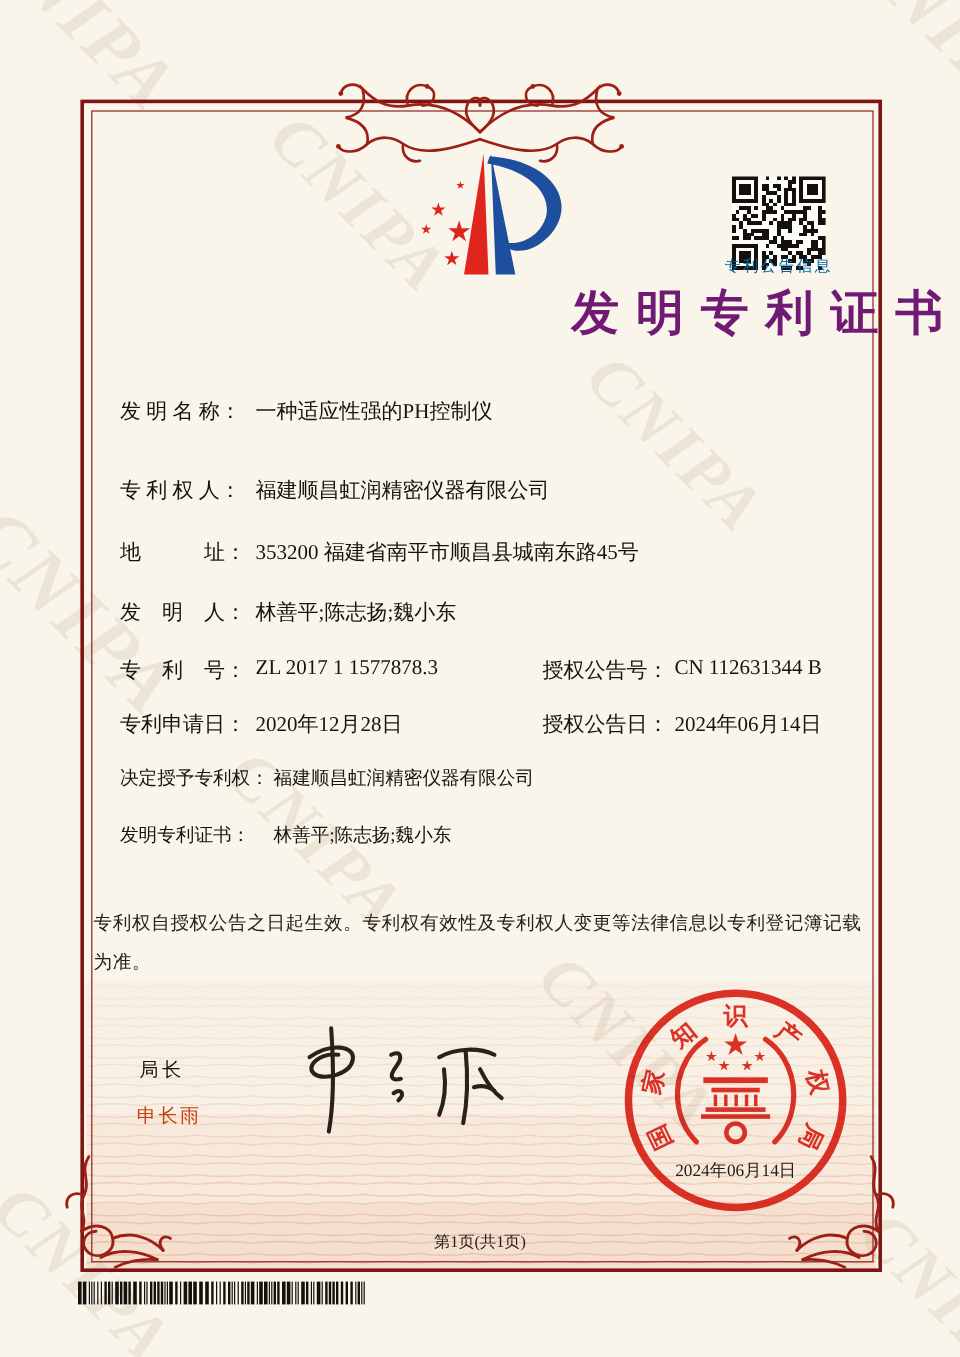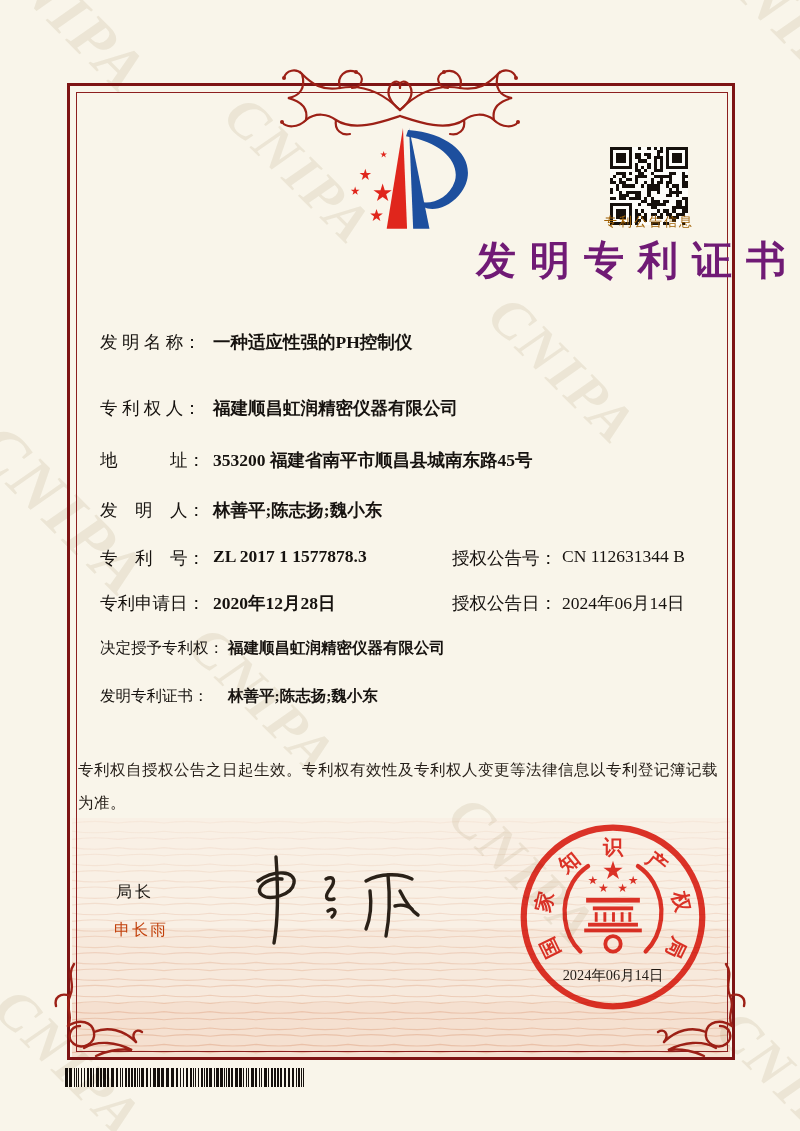--- a/index.html
+++ b/index.html
@@ -16,27 +16,27 @@
   .frame-inner{position:absolute;left:76px;top:92px;width:650px;height:958px;border:1px solid #8d1f1f;z-index:2;}
   .orn{position:absolute;z-index:3;}
   #orn-top{left:278px;top:56px;width:244px;height:88px;}
   #orn-bl{left:40px;top:960px;width:104px;height:100px;}
   #orn-br{left:656px;top:960px;width:104px;height:100px;transform:scaleX(-1);}
   
   .certno{position:absolute;left:100px;top:140px;z-index:4;font-size:17px;letter-spacing:1px;color:#1a1512;}
   #logo{position:absolute;left:332px;top:124px;width:144px;height:114px;z-index:4;}
   #qr{position:absolute;left:610px;top:147px;width:78px;height:78px;z-index:4;}
   .qrlabel{position:absolute;left:586px;top:213px;width:126px;z-index:4;text-align:center;
-           font-size:13px;letter-spacing:2px;color:#a16207;}
+           font-size:13px;letter-spacing:2px;color:#0369a1;}
   .title{position:absolute;left:0;right:0;top:233px;z-index:4;text-align:right;font-size:40px;
          font-weight:bold;letter-spacing:14px;padding-left:14px;color:#701a75;}
   
   .row{position:absolute;left:0;width:100%;z-index:4;}
   .lbl{position:absolute;left:100px;font-size:17.5px;white-space:pre;}
-  .val{position:absolute;left:213px;font-size:17.5px;white-space:pre;font-weight:bold;}
+  .val{position:absolute;left:213px;font-size:17.5px;white-space:pre;}
   .lbl2{position:absolute;left:452px;font-size:17.5px;white-space:pre;}
   .val2{position:absolute;left:562px;font-size:17.5px;white-space:pre;}
   .row.small .lbl{font-size:15.5px;}
   .row.small .val{left:228px;font-size:15.5px;}
   
   .statement{position:absolute;left:78px;top:753px;width:646px;z-index:4;font-size:15.5px;
              line-height:33px;color:#27201a;letter-spacing:0.5px;}
   .statement .l1{padding-left:46px;}
   
   .officer-title{position:absolute;left:116px;top:882px;z-index:4;font-family:"Liberation Sans","DejaVu Sans",sans-serif;
@@ -474,20 +474,21 @@
           <rect x="108" y="95" width="3" height="10"></rect>
         <rect x="116" y="95" width="3" height="10"></rect>
         <rect x="74" y="106" width="52" height="4"></rect>
         <rect x="70" y="112" width="60" height="4"></rect>
       </g>
       <circle cx="100" cy="128" r="8" fill="none" stroke="#e02a1f" stroke-width="4"></circle>
     </g>
     <text class="seal-date" x="100" y="166">2024年06月14日</text>
   </svg>
 
+  <div class="pageno">第1页(共1页)</div>
   <div id="barcode">
       <div class="bar" style="left: 0px; width: 3px;"></div>
       <div class="bar" style="left: 4px; width: 3px;"></div>
       <div class="bar" style="left: 9px; width: 1px;"></div>
       <div class="bar" style="left: 11px; width: 1px;"></div>
       <div class="bar" style="left: 13px; width: 1px;"></div>
       <div class="bar" style="left: 16px; width: 1px;"></div>
       <div class="bar" style="left: 19px; width: 1px;"></div>
       <div class="bar" style="left: 22px; width: 2px;"></div>
       <div class="bar" style="left: 25px; width: 2px;"></div>

